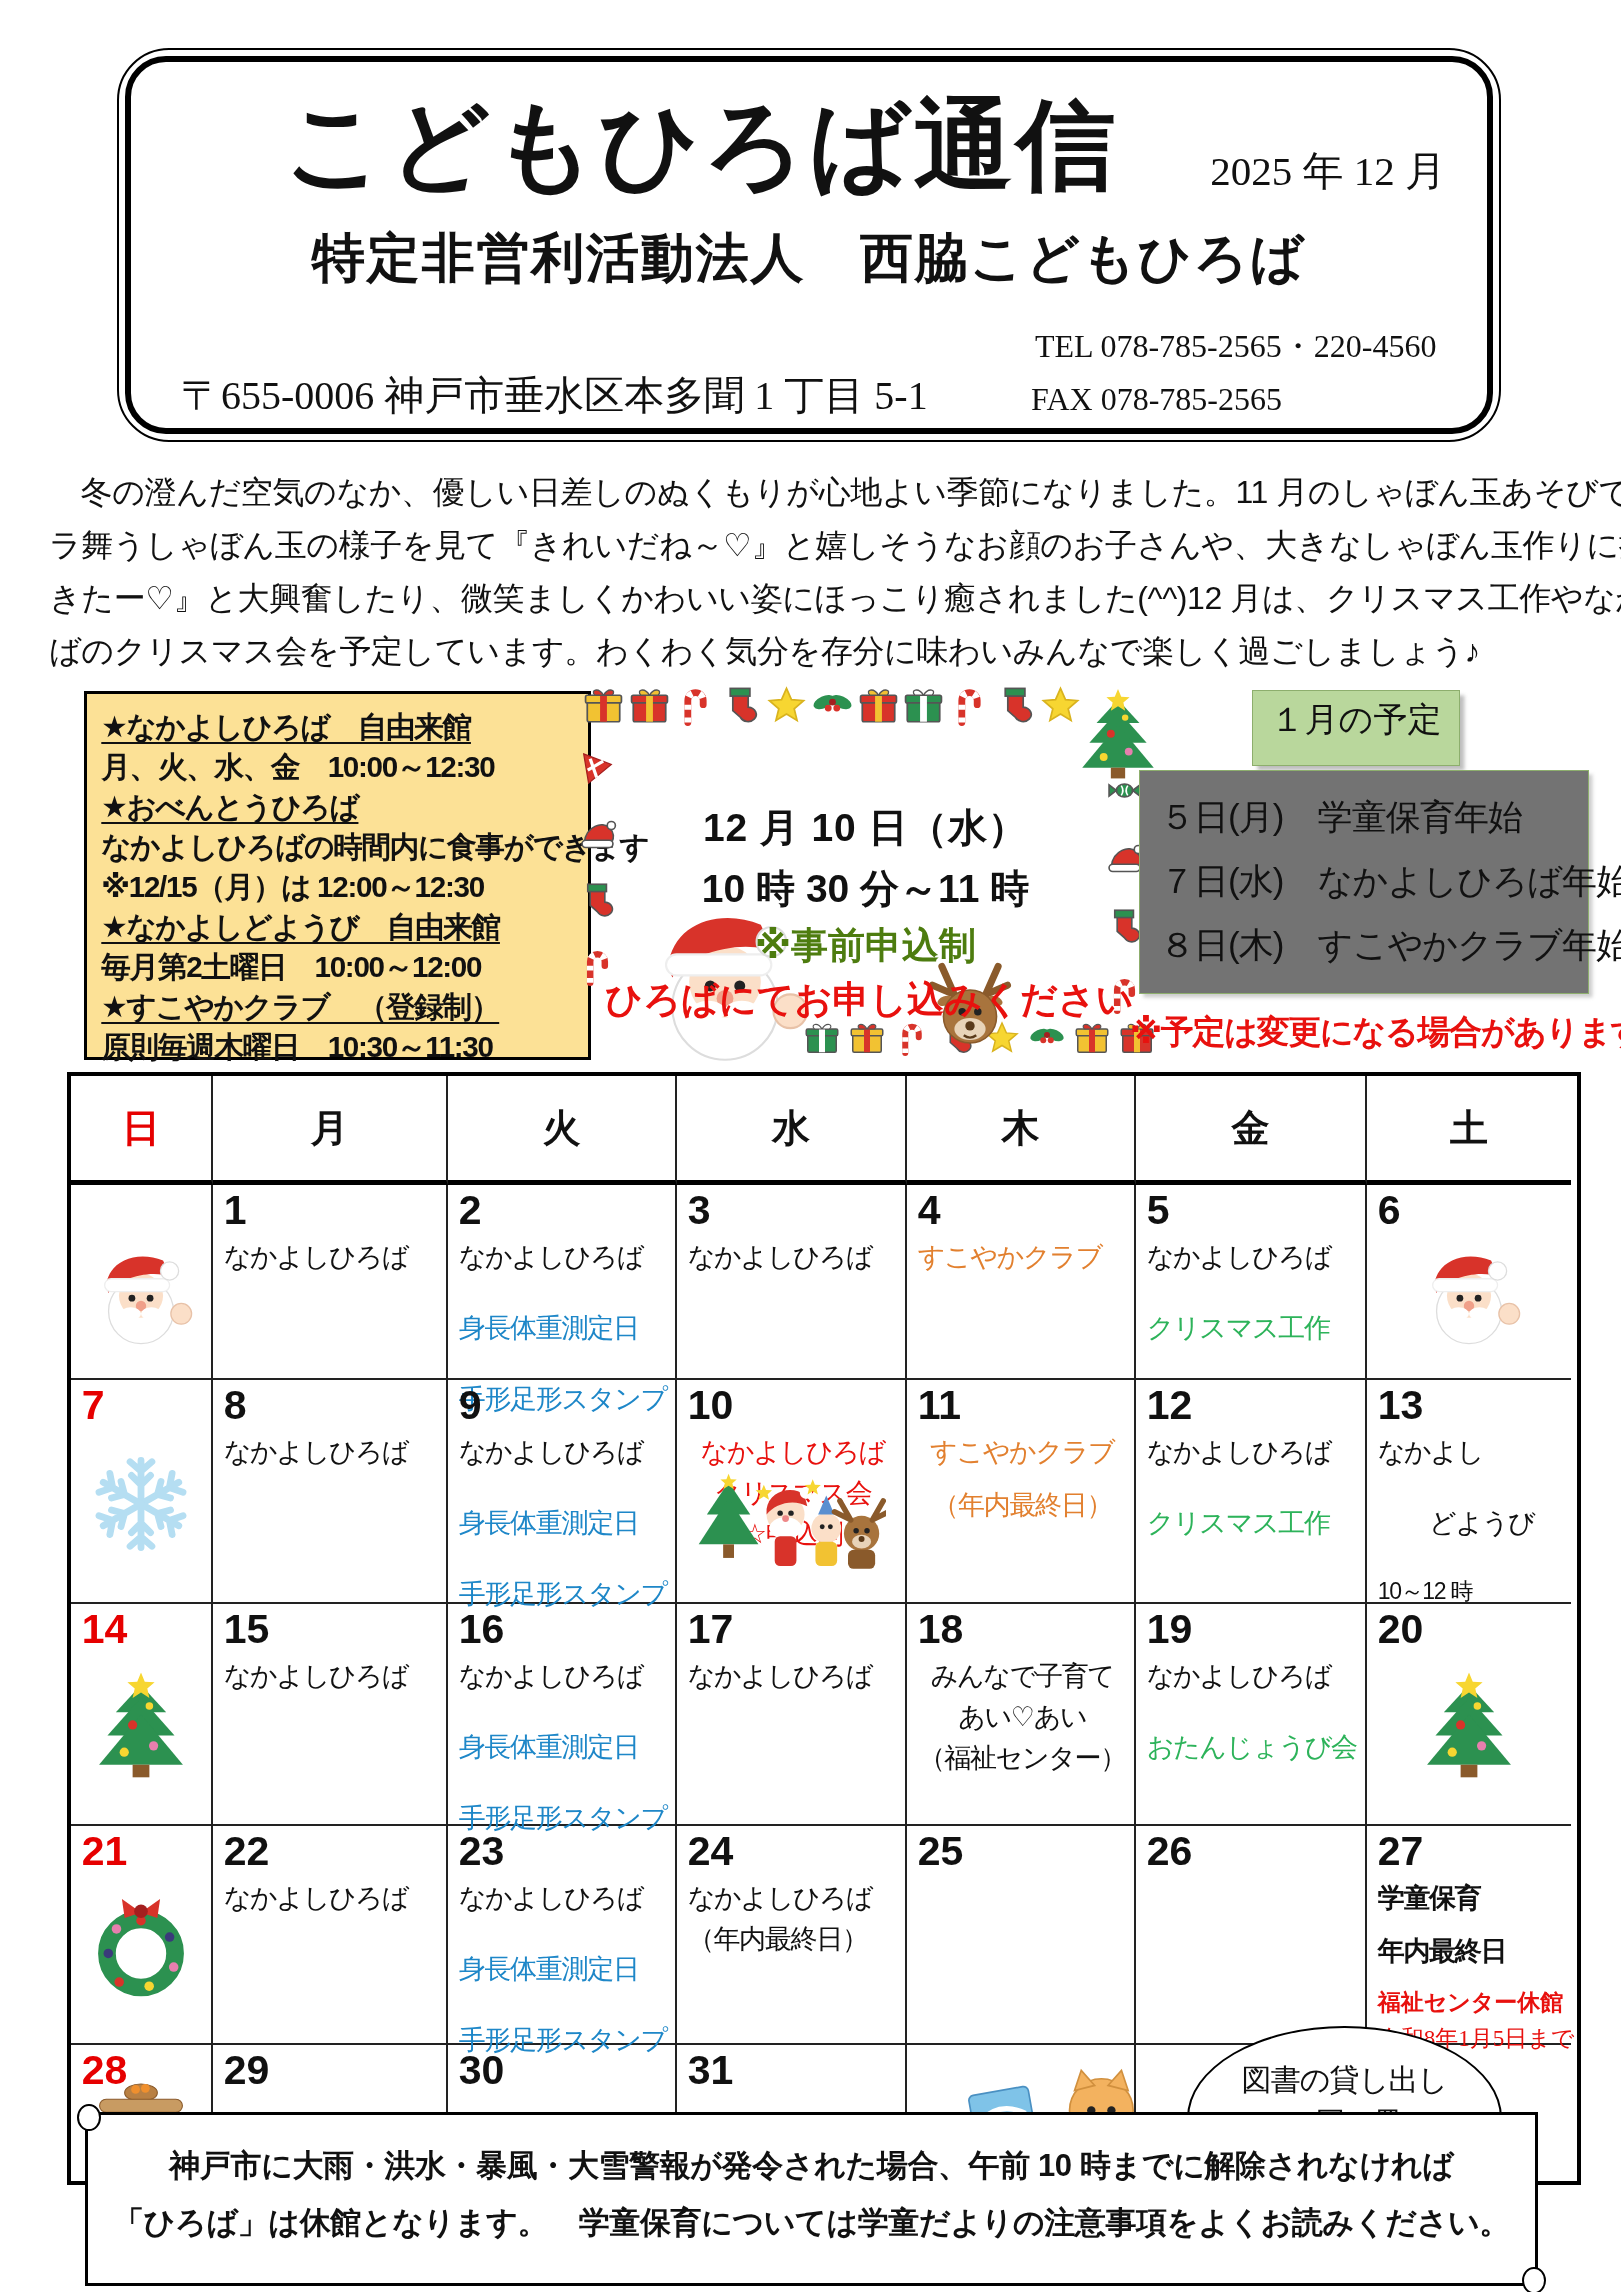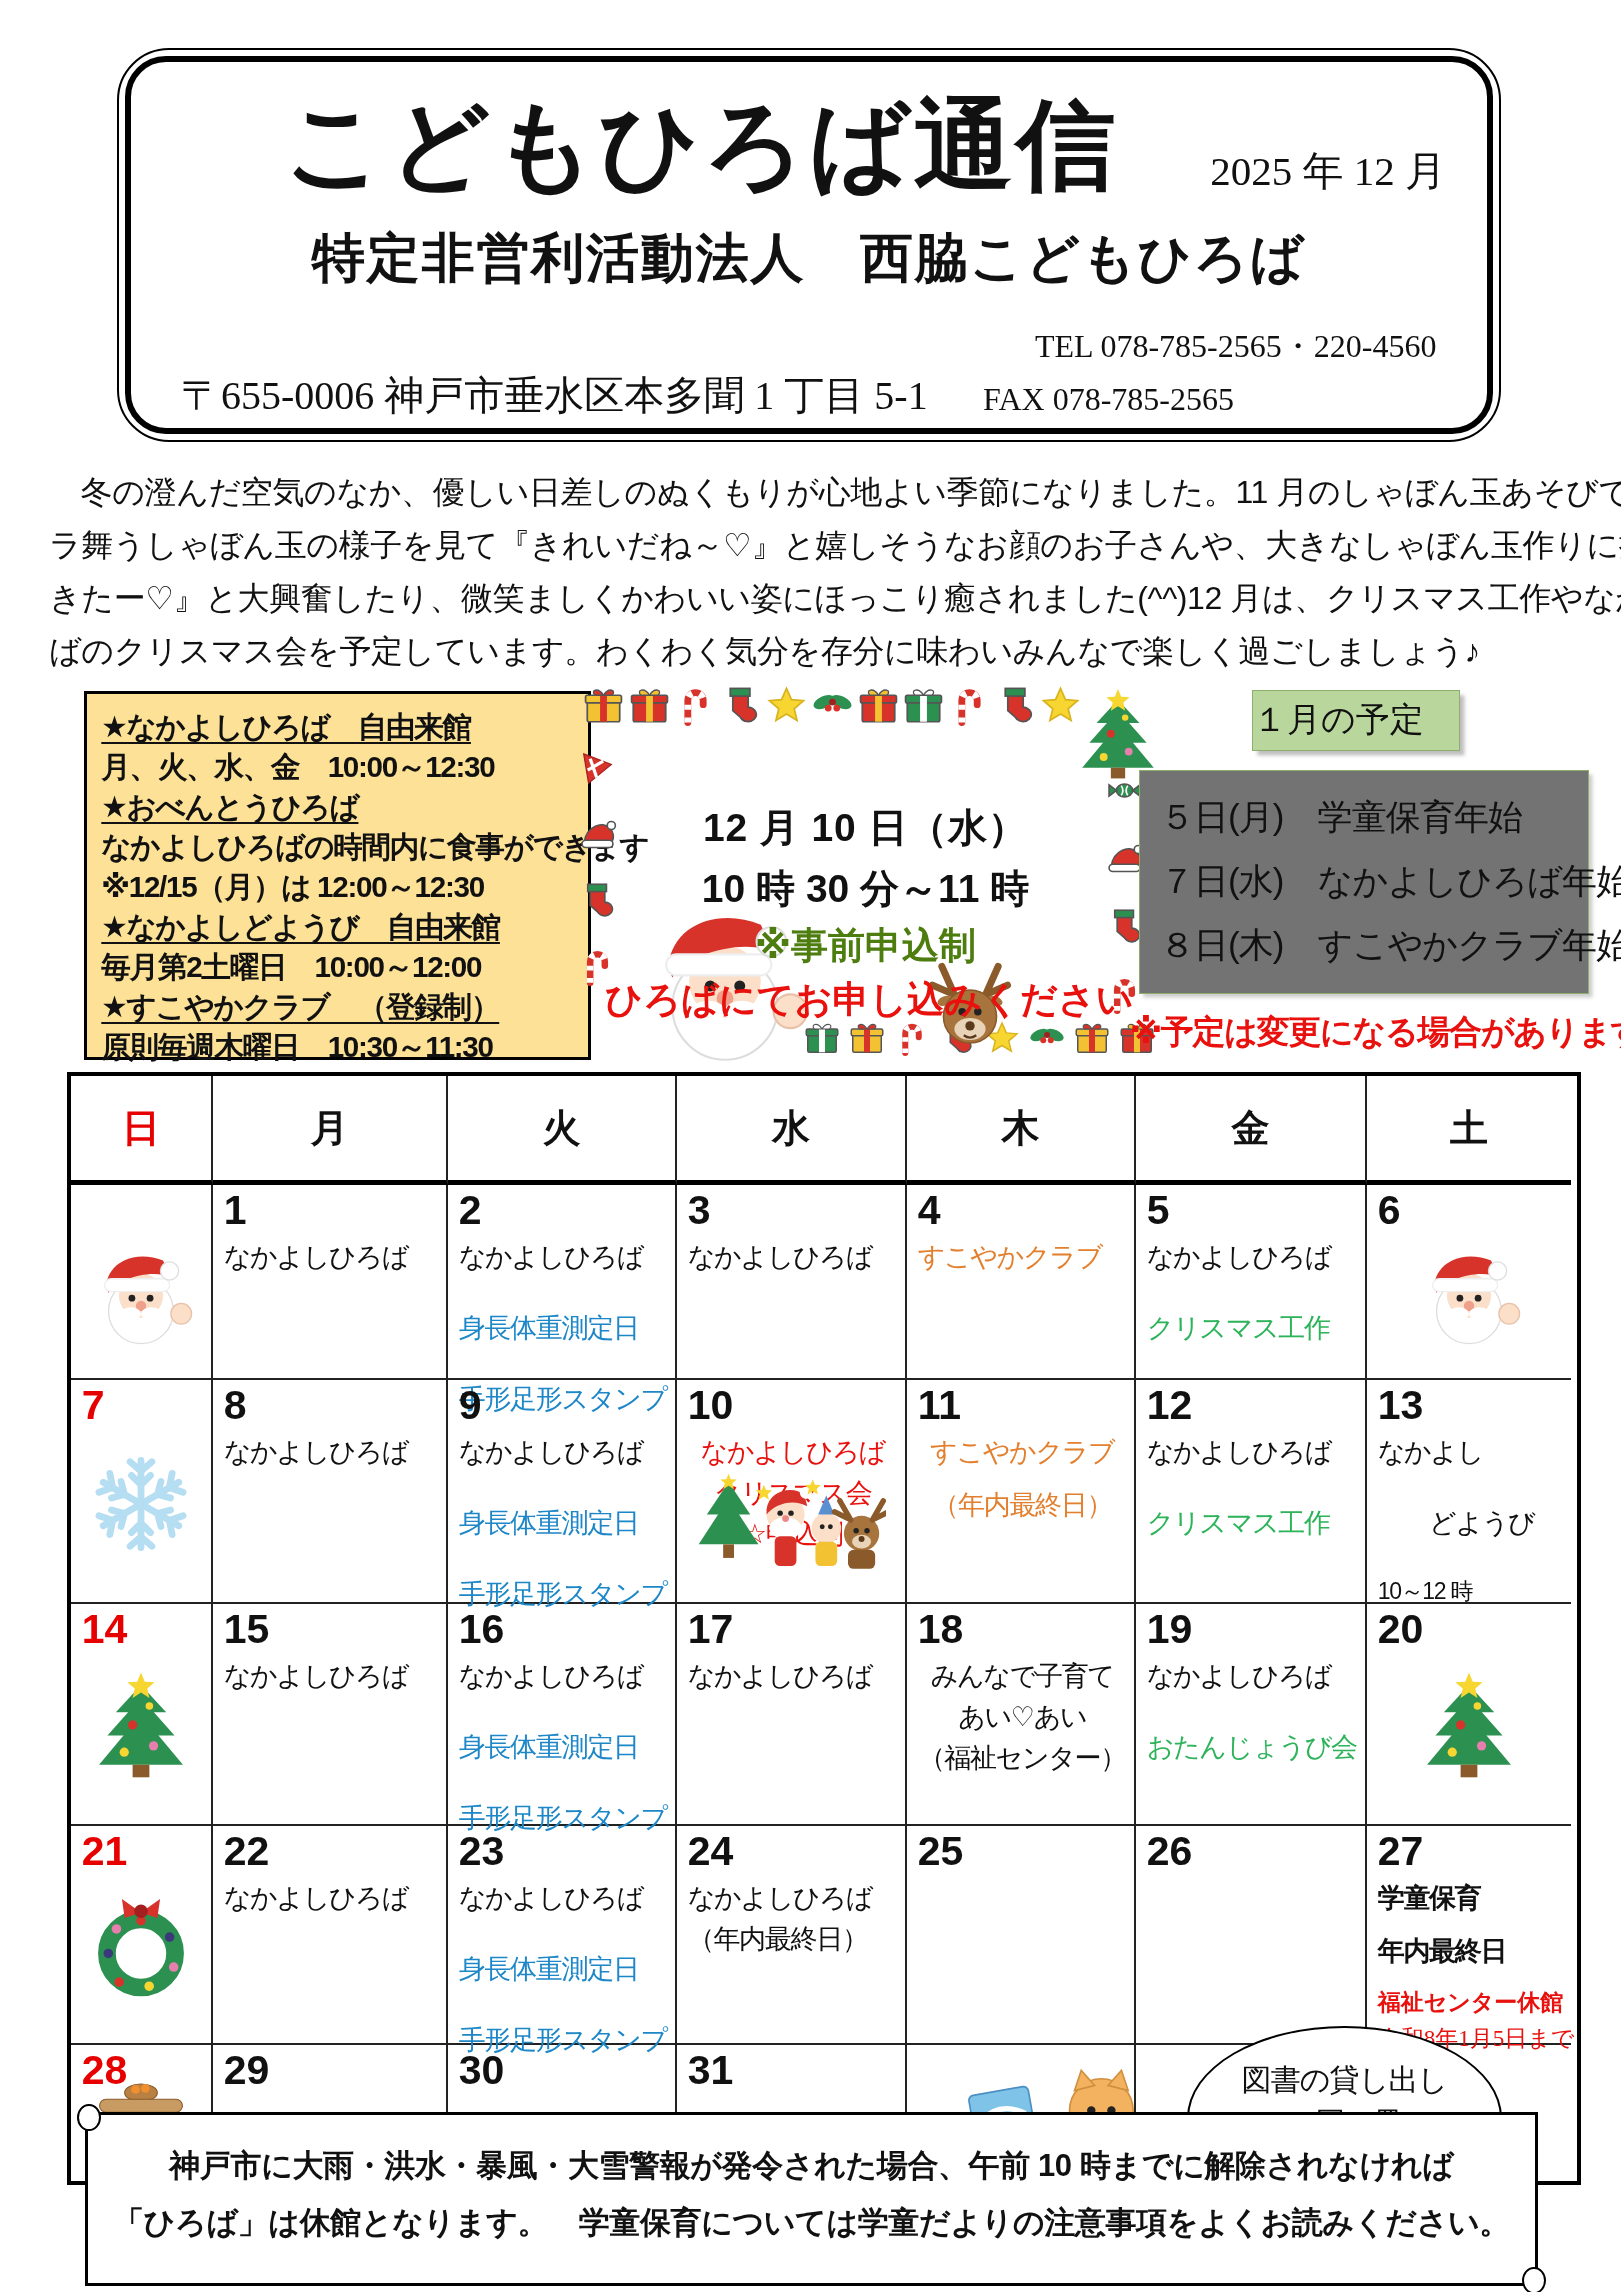--- a/index.html
+++ b/index.html
@@ -14,21 +14,21 @@
   .hdr-title{position:absolute;left:0;top:18px;width:100%;padding-right:215px;box-sizing:border-box;
     text-align:center;font-size:99px;font-weight:700;letter-spacing:3.6px;
     font-family:"Liberation Serif","DejaVu Serif",serif;white-space:nowrap;}
   .hdr-date{position:absolute;right:41px;top:82px;font-size:41px;
     font-family:"Liberation Serif","DejaVu Serif",serif;white-space:nowrap;}
   .hdr-org{position:absolute;left:0;top:161px;width:100%;text-align:center;font-size:53px;font-weight:700;
     letter-spacing:1.8px;font-family:"Liberation Serif","DejaVu Serif",serif;white-space:nowrap;}
   .hdr-addr{position:absolute;left:50px;top:294px;font-size:40px;
     font-family:"Liberation Serif","DejaVu Serif",serif;white-space:nowrap;margin-top:12px;}
   .hdr-tel{position:absolute;left:860px;top:263px;font-size:32px;font-family:"Liberation Serif","DejaVu Serif",serif;white-space:nowrap;margin-left:44px;}
-  .hdr-fax{position:absolute;left:852px;top:319px;font-size:32px;font-family:"Liberation Serif","DejaVu Serif",serif;white-space:nowrap;}
+  .hdr-fax{position:absolute;left:900px;top:319px;font-size:32px;font-family:"Liberation Serif","DejaVu Serif",serif;white-space:nowrap;}
 
   
   .intro{position:absolute;left:49px;top:466px;width:1540px;}
   .intro-line{font-size:32px;line-height:53px;letter-spacing:-0.4px;white-space:nowrap;}
 
   
   .sched-box{position:absolute;left:56px;top:691px;width:507px;height:369px;background:#fce196;
     border:3.6px solid #000;box-sizing:border-box;padding:12.5px 9px 0 14.3px;margin-left:28px;}
   .sched-line{font-size:29.6px;font-weight:700;line-height:40px;letter-spacing:-1.3px;white-space:nowrap;}
   .sched-line.u{text-decoration:underline;text-underline-offset:4.5px;}
@@ -47,23 +47,23 @@
   .xmas-reindeer{position:absolute;left:342px;top:269px;width:100px;height:100px;z-index:1;}
   .xm-t{position:absolute;left:59px;width:457px;text-align:center;white-space:nowrap;z-index:2;}
   .xm-title{top:54px;font-size:39px;font-weight:700;}
   .xm-title span{border-bottom:2.7px solid #000;padding-bottom:3.6px;}
   .xm-date{top:116px;font-size:39px;font-weight:700;letter-spacing:0.9px;}
   .xm-time{top:177px;font-size:39px;font-weight:700;}
   .xm-note1{top:236px;font-size:37px;font-weight:700;color:#4d7c0f;}
   .xm-note2{top:290px;left:23px;width:537px;font-size:37px;font-weight:700;color:#e8110e;}
 
   
-  .jan-label{position:absolute;left:1252px;top:690px;width:208px;height:61px;background:#b9d79c;
+  .jan-label{position:absolute;left:1252px;top:690px;width:208px;height:76px;background:#b9d79c;
     border:1.8px solid #8dae6d;box-shadow:4.5px 4.5px 3.6px rgba(110,110,110,.45);box-sizing:border-box;
-    text-align:left;line-height:57px;font-size:34px;}
+    text-align:center;line-height:57px;font-size:34px;}
   .jan-box{position:absolute;left:1139px;top:770px;width:450px;height:224px;background:#737373;
     border:1.8px solid #8dae6d;box-shadow:3.6px 3.6px 3.6px rgba(110,110,110,.35);box-sizing:border-box;
     padding:14.3px 0 0 19.7px;}
   .jan-item{font-size:35px;line-height:64px;letter-spacing:-0.9px;white-space:nowrap;}
   .jan-disc{position:absolute;left:1130px;top:1010px;font-size:33px;font-weight:700;color:#e8110e;
     letter-spacing:-1.3px;white-space:nowrap;}
 
   
   .cal{position:absolute;left:67px;top:1072px;width:1514px;border:4.5px solid #000;background:#fff;box-sizing:border-box;}
   .cal-row{display:flex;}

